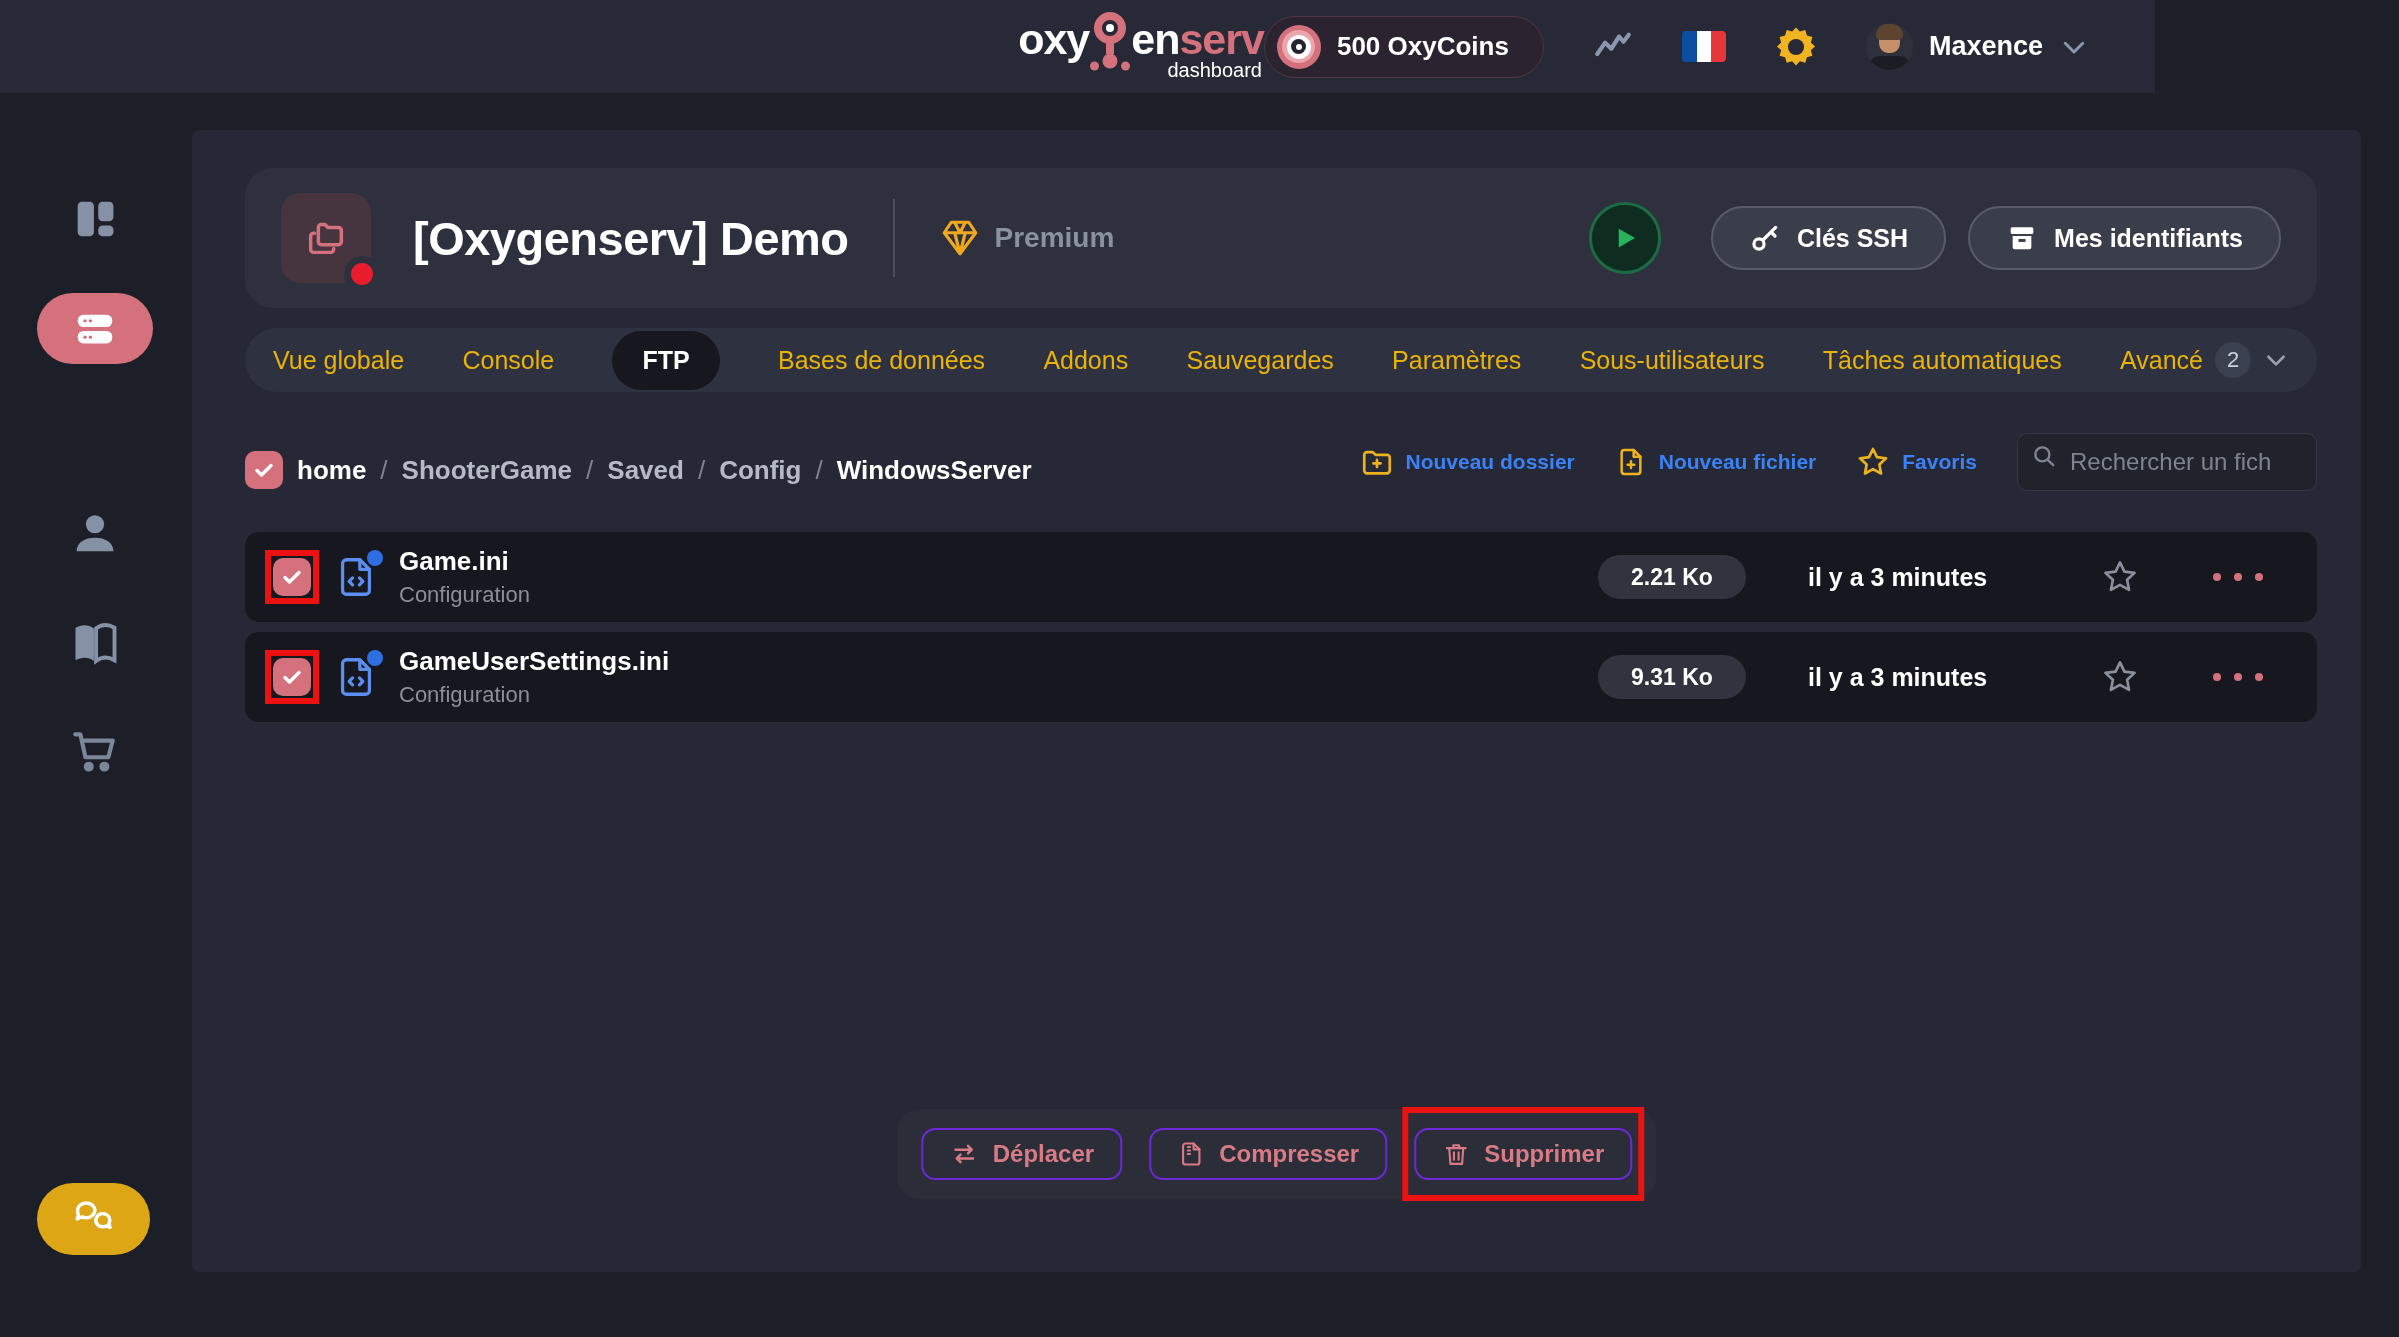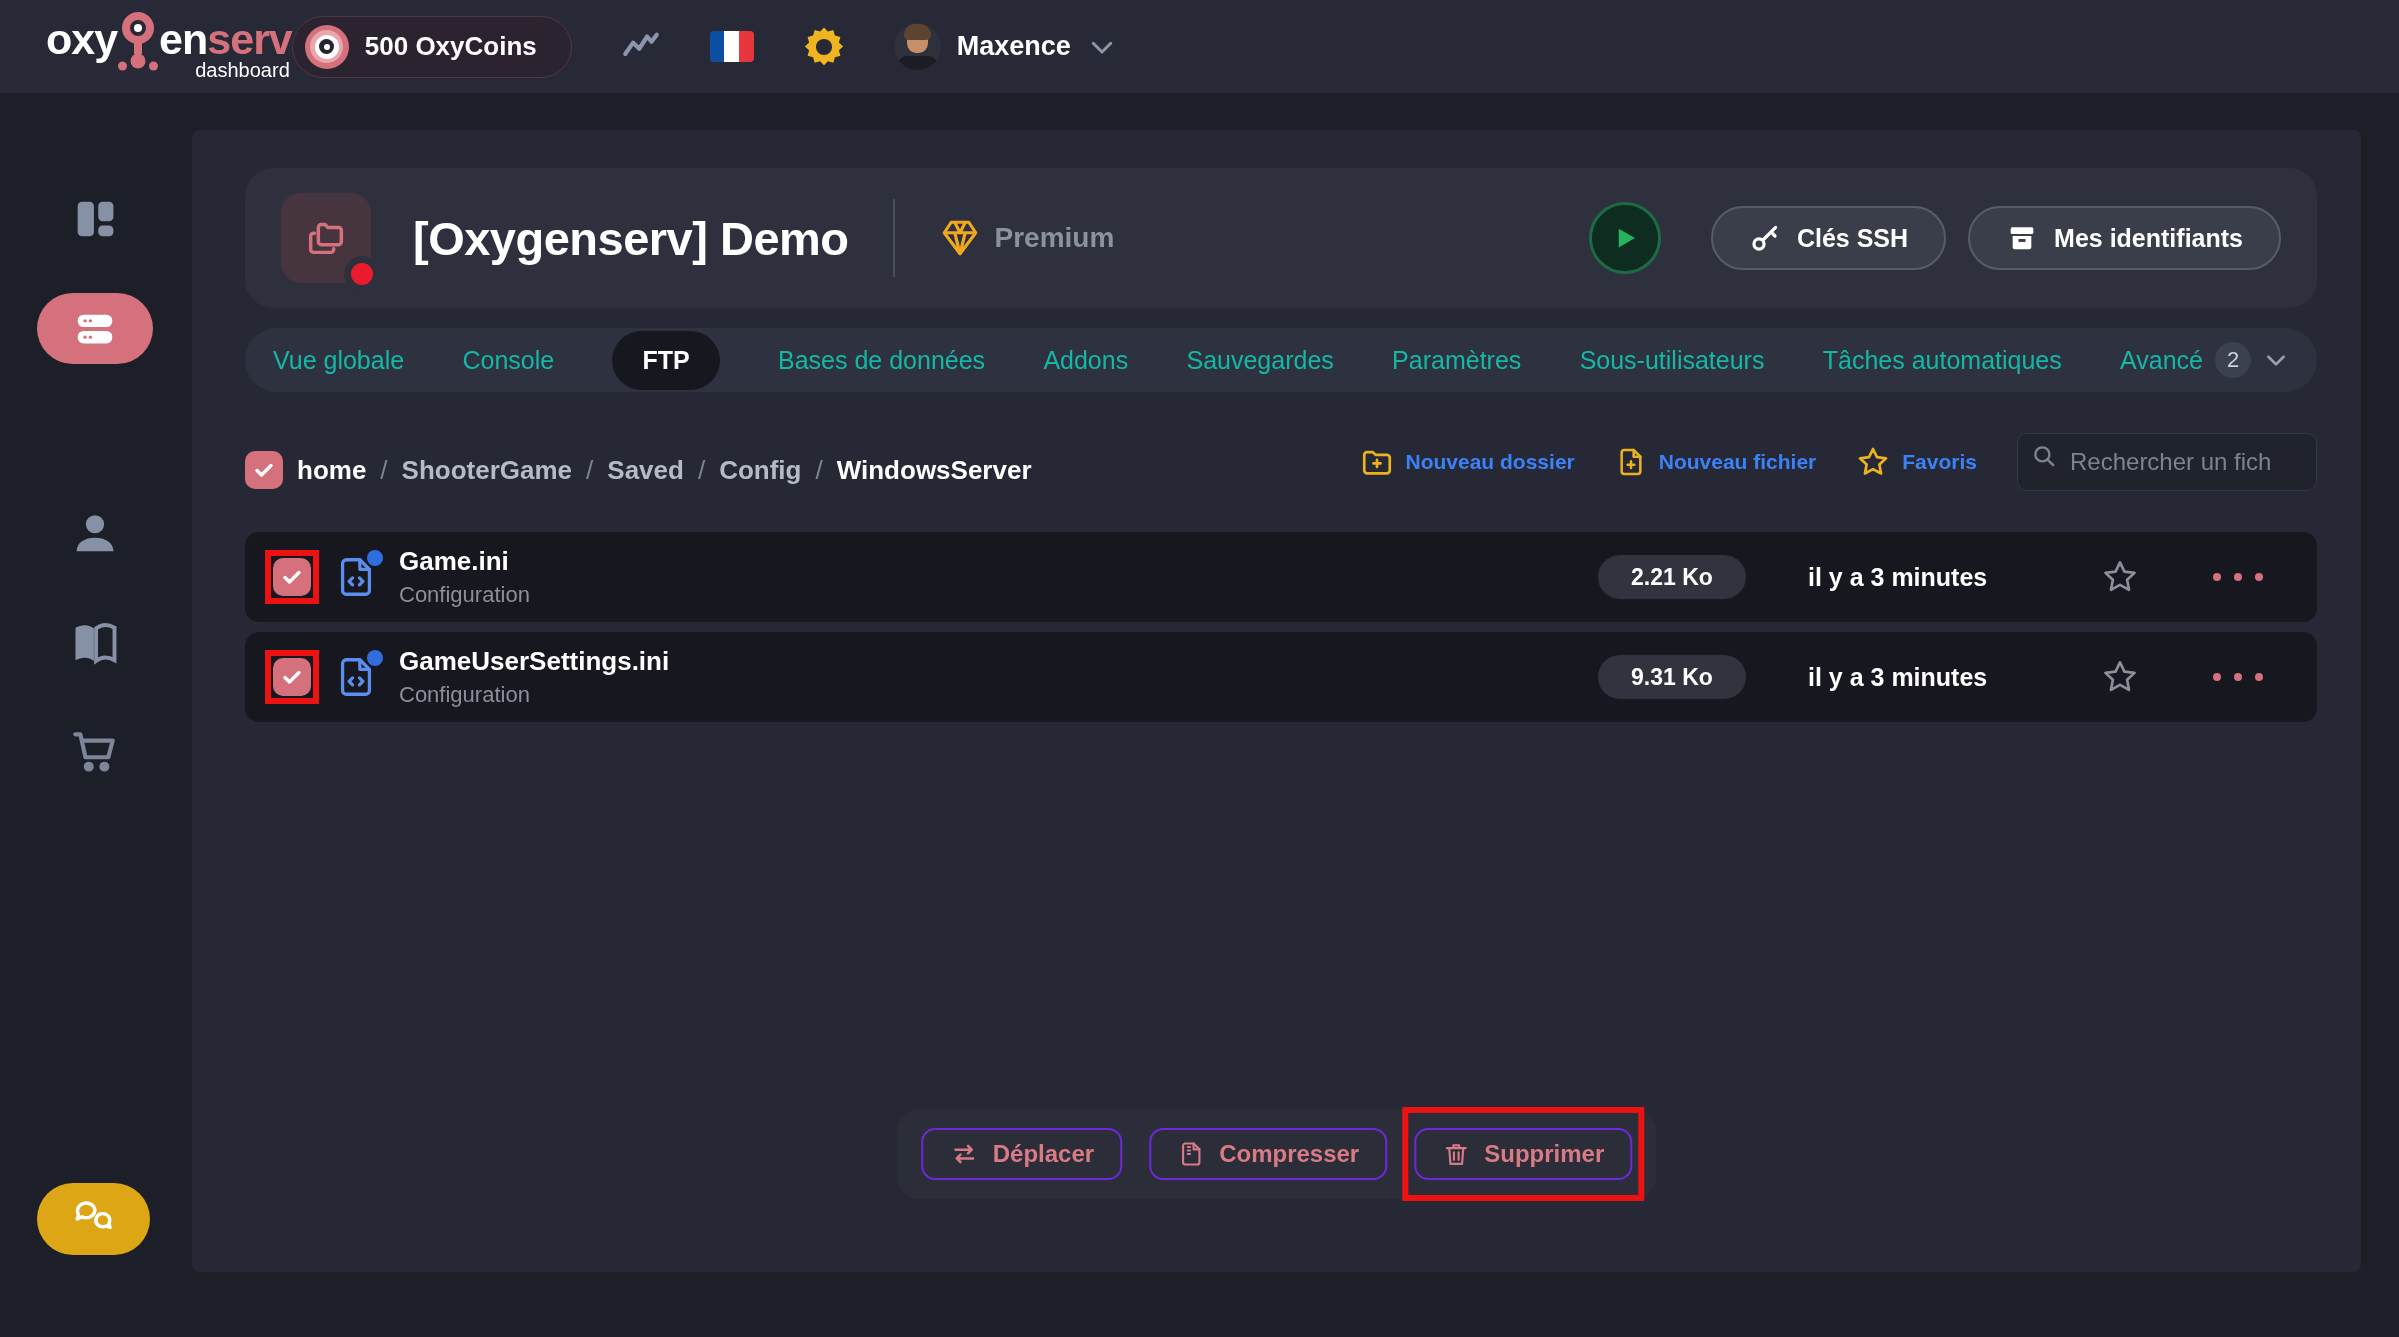--- a/index.html
+++ b/index.html
@@ -1,22 +1,22 @@
 <!DOCTYPE html>
 <html><head>
 <meta charset="utf-8">
 <style>
   * { margin:0; padding:0; box-sizing:border-box; }
   html,body { width:2399px; height:1337px; }
   body { font-family:"Liberation Sans", sans-serif; background:#1d1f28; overflow:hidden; color:#fff; }
   #viewport { position:relative; width:2399px; height:1337px; }
 
   
-  .topbar { position:absolute; top:0; left:0; width:2399px; height:93px; background:#272936;
-            display:flex; align-items:center; justify-content:flex-start; padding:0 66px 0 46px; }
+  .topbar { position:absolute; top:0; left:0; width:2155px; height:93px; background:#272936;
+            display:flex; align-items:center; justify-content:flex-end; padding:0 66px 0 46px; }
   .logo { display:flex; flex-direction:column; cursor:pointer; }
   .logo-row { display:flex; align-items:flex-end; height:52px; }
   .logo-txt { font-size:43px; font-weight:800; letter-spacing:-1px; line-height:48px; }
   .lg-pink { color:#d4717c; }
   .logo-g { width:40px; height:66px; margin:0 1px -14px 1px; }
   .logo-sub { font-size:20px; color:#fff; align-self:flex-end; margin:-4px 2px 0 0; font-weight:500; }
   .tb-right { display:flex; align-items:center; gap:48px; }
   .coins-pill { height:62px; border-radius:999px; background:#2c2330; border:1px solid #4e3843;
                 display:flex; align-items:center; gap:16px; padding:0 34px 0 12px; cursor:pointer; }
   .coin { width:44px; height:44px; border-radius:50%; background:#d4717c; display:flex; align-items:center; justify-content:center; }
@@ -52,21 +52,21 @@
   .head-div { width:2px; height:78px; background:#4a4e5a; margin:0 44px; }
   .premium { display:flex; align-items:center; gap:14px; }
   .premium-label { font-size:28px; font-weight:600; color:#8a919f; }
   .head-spacer { flex:1; }
   .play-btn { width:72px; height:72px; border-radius:50%; background:#0e2c20; border:3px solid #1d6b44; display:flex; align-items:center; justify-content:center; cursor:pointer; margin-right:28px; }
   .head-btn { height:64px; border-radius:999px; background:#3a3d4a; border:2px solid #585c69; display:flex; align-items:center; gap:16px; padding:0 36px; cursor:pointer; margin-left:22px; }
   .head-btn span { font-size:25px; font-weight:600; }
 
   
   .tabbar { margin-top:20px; height:64px; background:#2e313f; border-radius:32px; display:flex; align-items:center; justify-content:space-between; padding:0 28px; }
-  .tab { font-size:25px; color:#14b8a6; cursor:pointer; white-space:nowrap; }
+  .tab { font-size:25px; color:#eab308; cursor:pointer; white-space:nowrap; }
   .tab.active { background:#16171f; color:#fff; font-weight:700; padding:15px 30px; border-radius:999px; }
   .tab-adv { display:flex; align-items:center; gap:12px; cursor:pointer; }
   .adv-badge { min-width:36px; height:36px; border-radius:999px; background:#3b4150; color:#cdd2dc; font-size:22px; display:flex; align-items:center; justify-content:center; padding:0 8px; }
 
   
   .crumb-row { margin-top:41px; display:flex; align-items:center; justify-content:space-between; }
   .crumbs { display:flex; align-items:center; gap:14px;margin-top:16px; }
   .checkbox { width:38px; height:38px; border-radius:10px; background:#d4717c; display:flex; align-items:center; justify-content:center; cursor:pointer; }
   .crumb { font-size:26px; font-weight:600; color:#b6bac4; cursor:pointer; }
   .crumb-sep { font-size:26px; color:#7d8390; }

